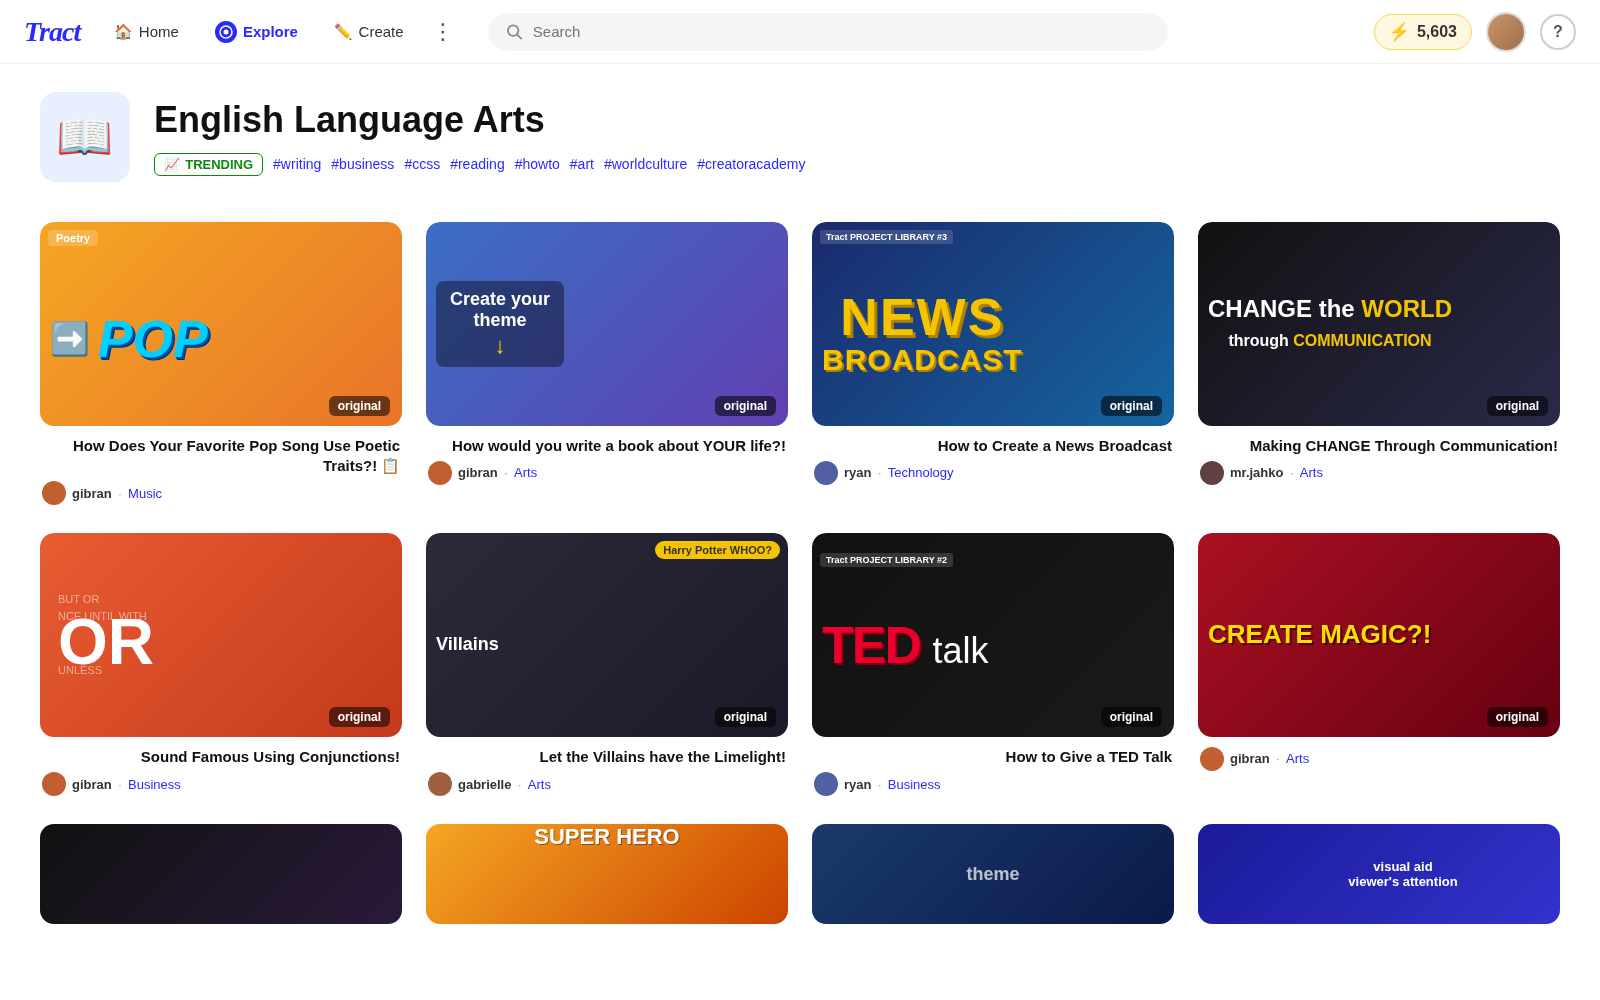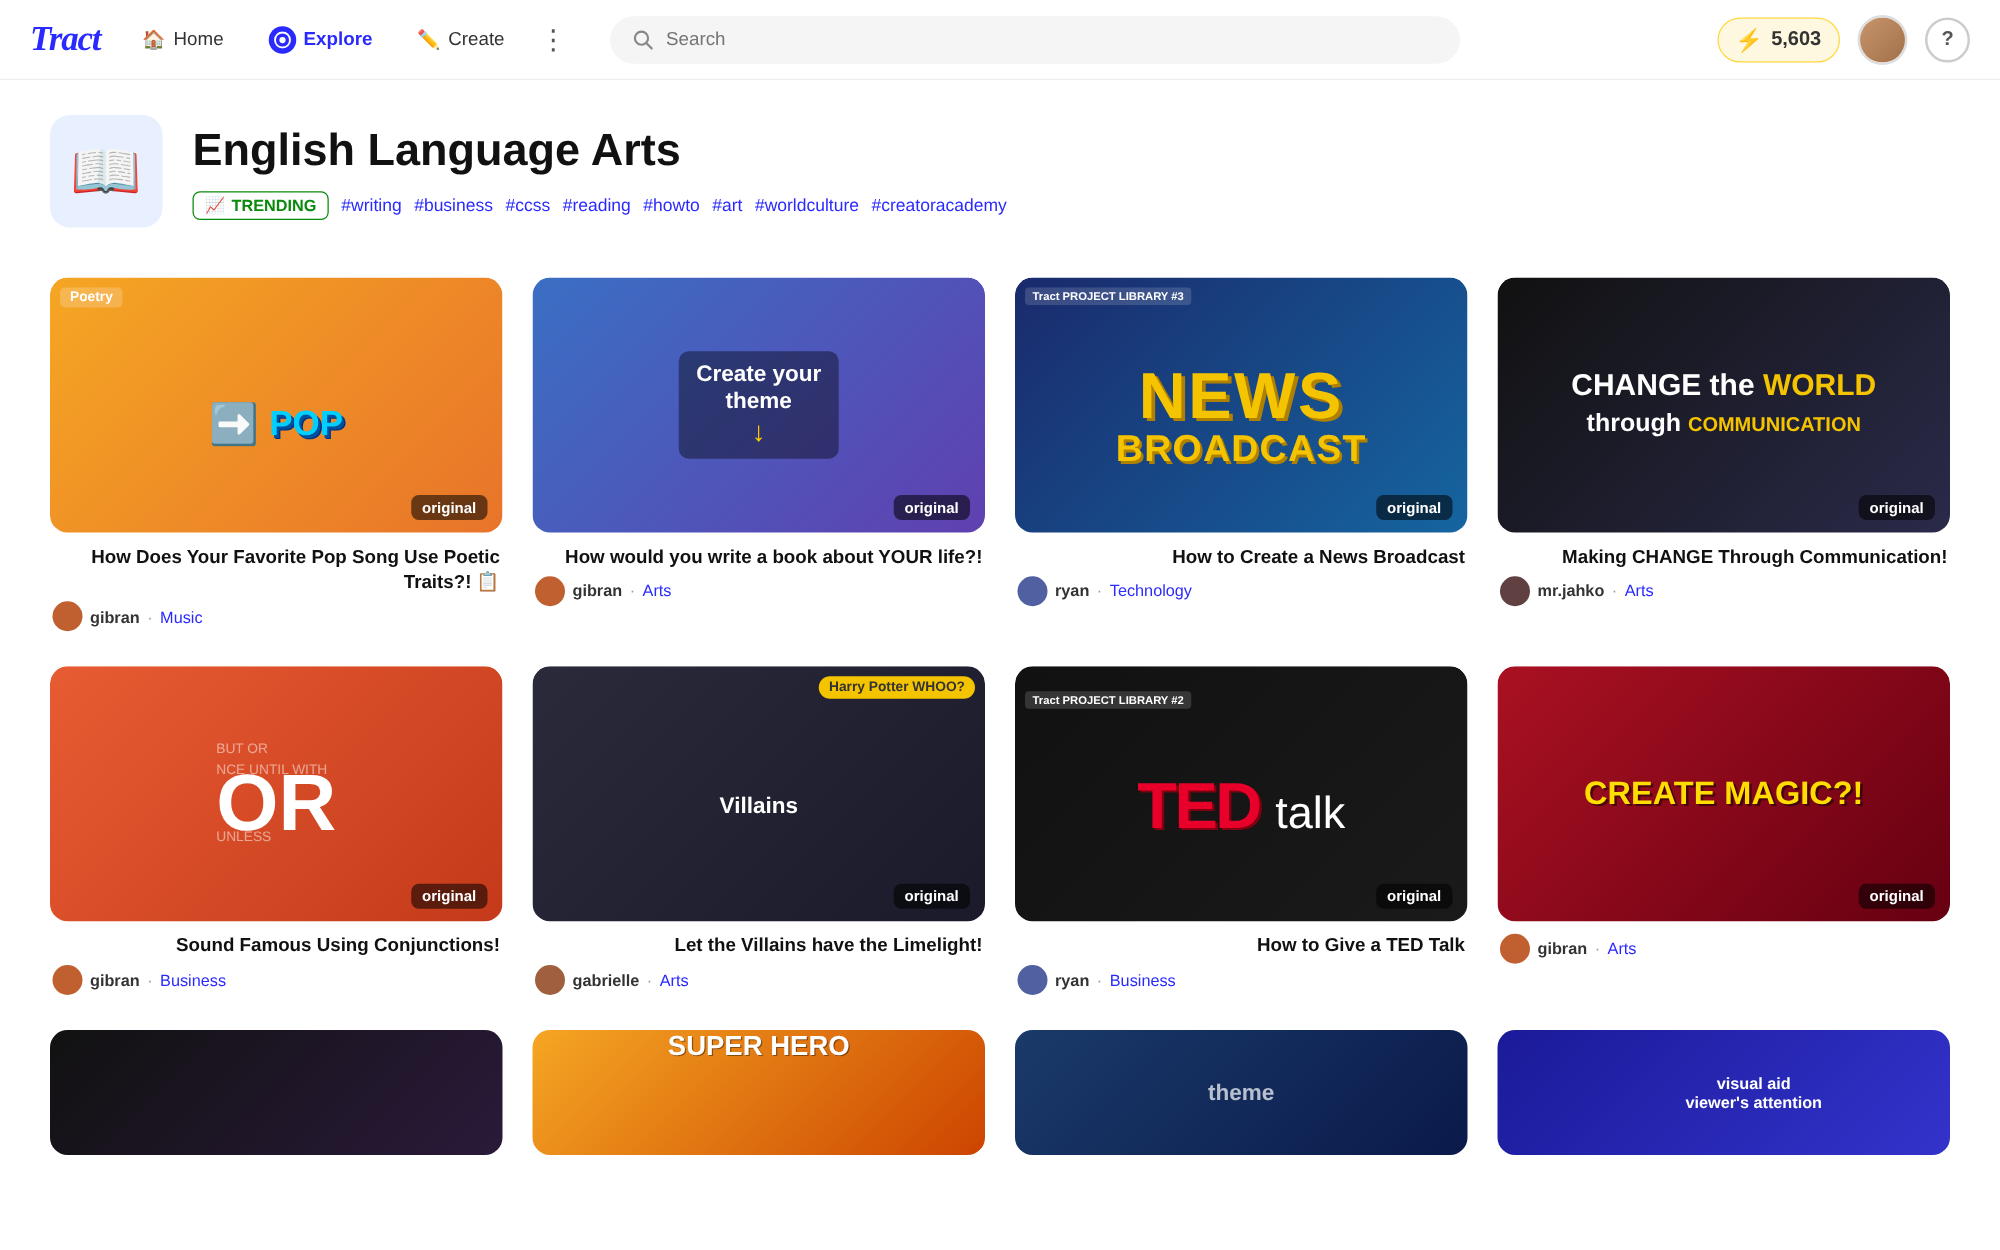--- a/index.html
+++ b/index.html
@@ -79,21 +79,21 @@
     .thumb-1 { background: linear-gradient(135deg, #f5a623, #e8742a); }
     .thumb-2 { background: linear-gradient(135deg, #3a6fc4, #6040b0); }
     .thumb-3 { background: linear-gradient(135deg, #1a2a6c, #1565a0); }
     .thumb-4 { background: linear-gradient(135deg, #111, #2a2a4a); }
     .thumb-5 { background: linear-gradient(135deg, #e85c33, #c43a1a); }
     .thumb-6 { background: linear-gradient(135deg, #2a2a3a, #1a1a2a); }
     .thumb-7 { background: linear-gradient(135deg, #111, #1a1a1a); }
     .thumb-8 { background: linear-gradient(135deg, #aa1122, #660011); }
 
     .thumb-inner {
-      width: 100%; height: 100%; display: flex; align-items: center; justify-content: center;
+      width: 100%; height: 100%; display: flex; align-items: flex-start; justify-content: center;
       flex-direction: column; text-align: center; padding: 10px; position: relative;
     }
     .bottom-row-partial {
       display: grid; grid-template-columns: repeat(4, 1fr); gap: 24px;
       padding: 0 40px 24px;
     }
     .partial-thumb {
       width: 100%; height: 100px; border-radius: 14px; overflow: hidden;
     }
   </style>
@@ -171,21 +171,21 @@
 </header>
 
 <div class="content-grid">
 
   <div class="card">
     <div class="thumbnail thumb-1">
       <div class="thumb-inner">
         <div style="position:absolute;top:8px;left:8px;background:rgba(255,255,255,0.2);color:white;font-size:11px;font-weight:700;padding:2px 8px;border-radius:4px;">Poetry</div>
         <div style="display:flex;align-items:center;gap:8px;margin-top:30px;">
           <span style="font-size:32px;">➡️</span>
-          <div style="font-size:28px;font-weight:900;color:#00cfff;text-shadow:2px 2px 0 #0050a0,3px 3px 0 #003080;">POP</div>
+          <div style="font-size:52px;font-weight:900;color:#00cfff;text-shadow:2px 2px 0 #0050a0,3px 3px 0 #003080;font-style:italic;">POP</div>
         </div>
       </div>
       <div class="original-badge">original</div>
     </div>
     <div class="card-meta">
       <div class="card-title">How Does Your Favorite Pop Song Use Poetic Traits?! 📋</div>
       <div class="card-author">
         <div class="author-avatar" style="background:#c06030;"></div>
         <span class="author-name">gibran</span>
         <span class="dot-sep">·</span>
@@ -236,21 +236,21 @@
         <span class="cat-tag">Technology</span>
       </div>
     </div>
   </div>
 
   <div class="card">
     <div class="thumbnail thumb-4">
       <div class="thumb-inner">
         <div style="font-size:24px;font-weight:900;color:#f5c400;line-height:1.2;text-align:center;">
           <span style="color:white;">CHANGE the </span>WORLD<br>
-          <span style="color:white;font-size:20px;">through </span>
+          <span style="color:white;font-size:16px;">through </span>
           <span style="color:#f5c400;font-size:16px;">COMMUNICATION</span>
         </div>
       </div>
       <div class="original-badge">original</div>
     </div>
     <div class="card-meta">
       <div class="card-title">Making CHANGE Through Communication!</div>
       <div class="card-author">
         <div class="author-avatar" style="background:#604040;"></div>
         <span class="author-name">mr.jahko</span>

